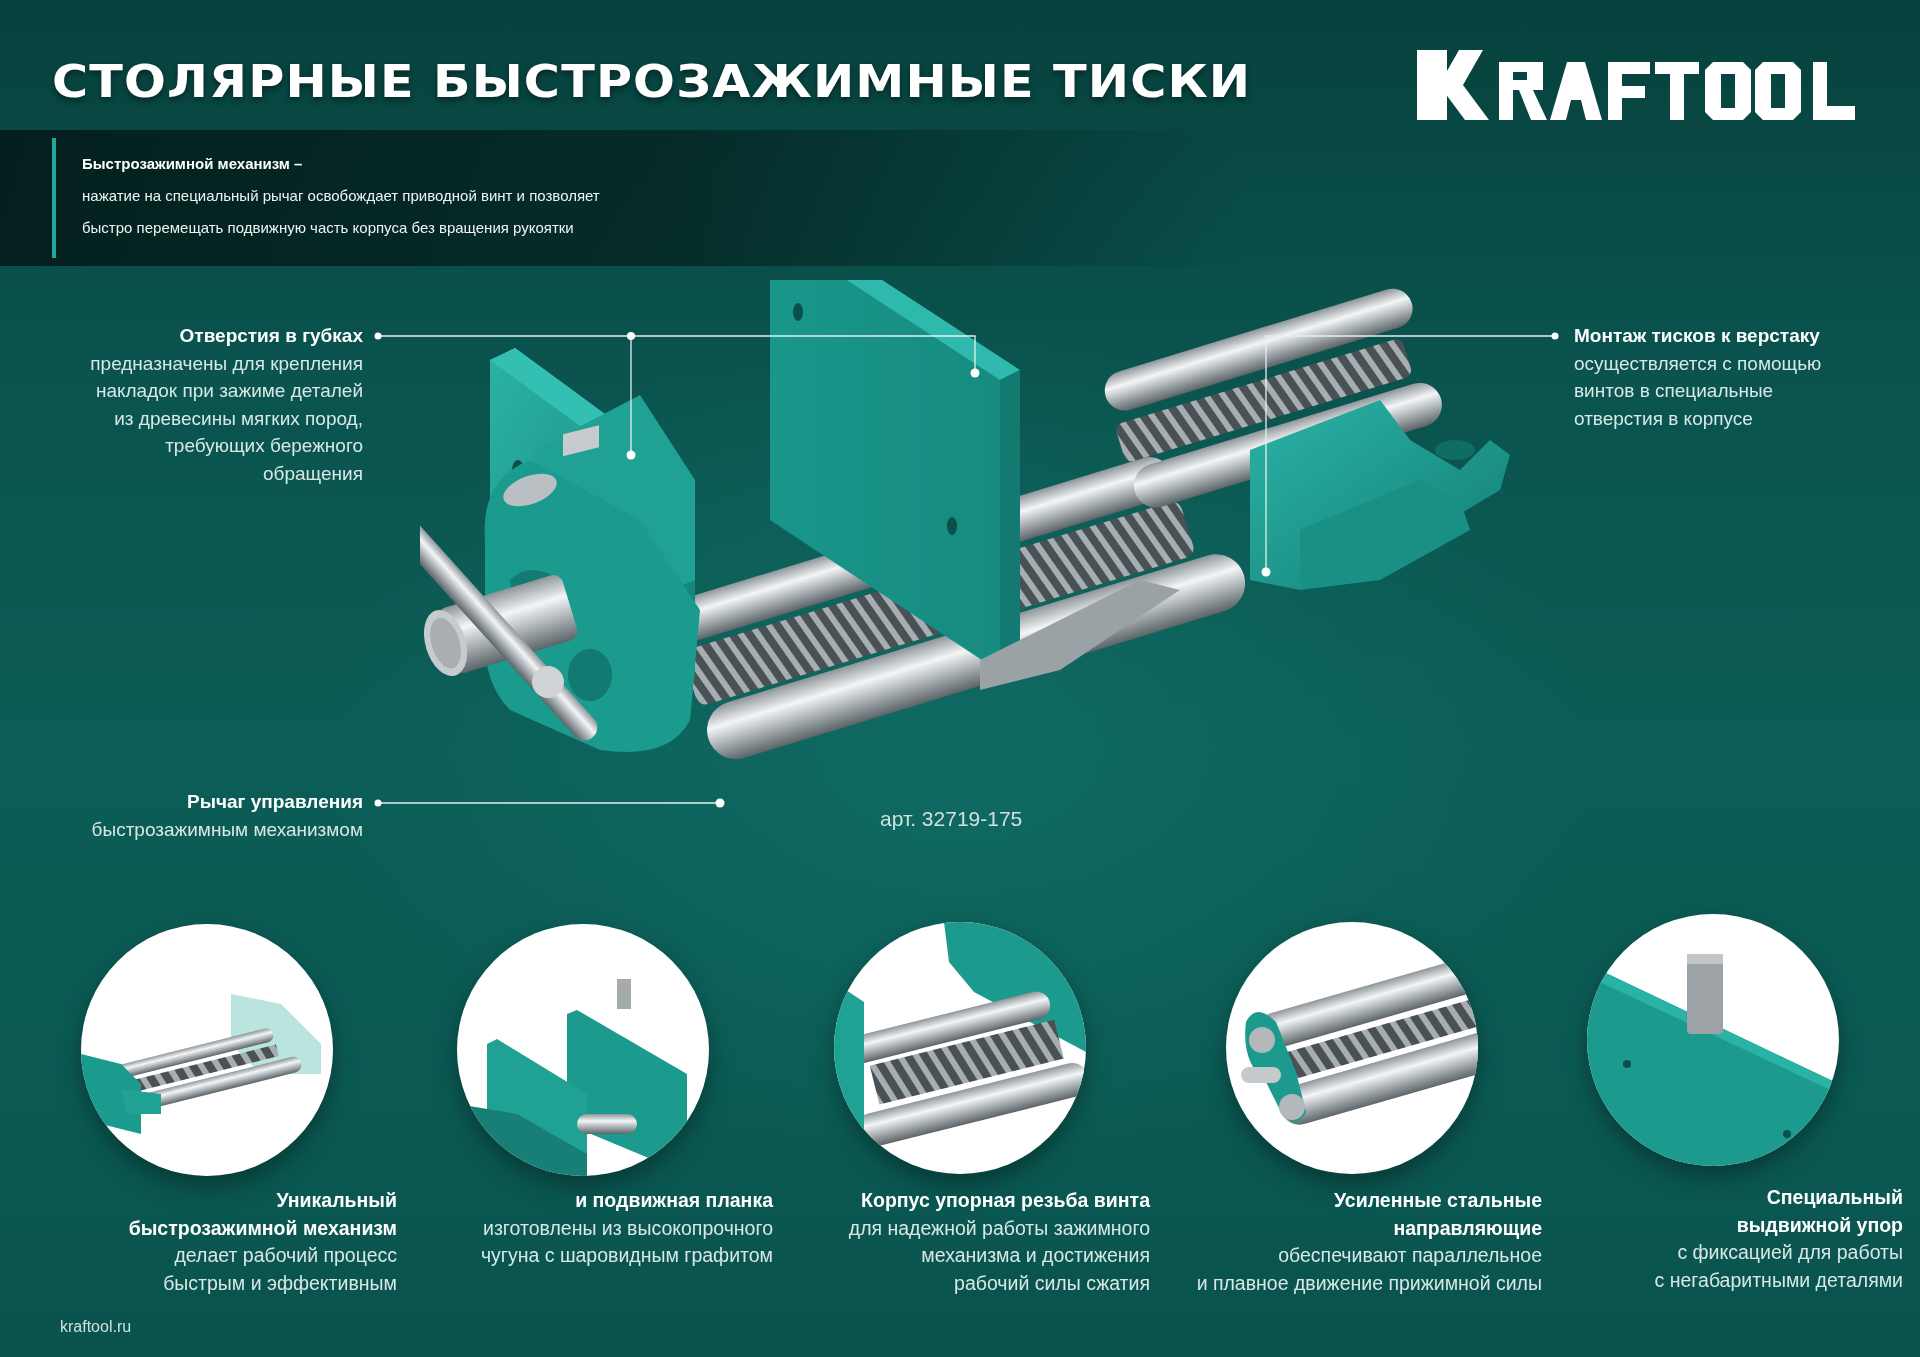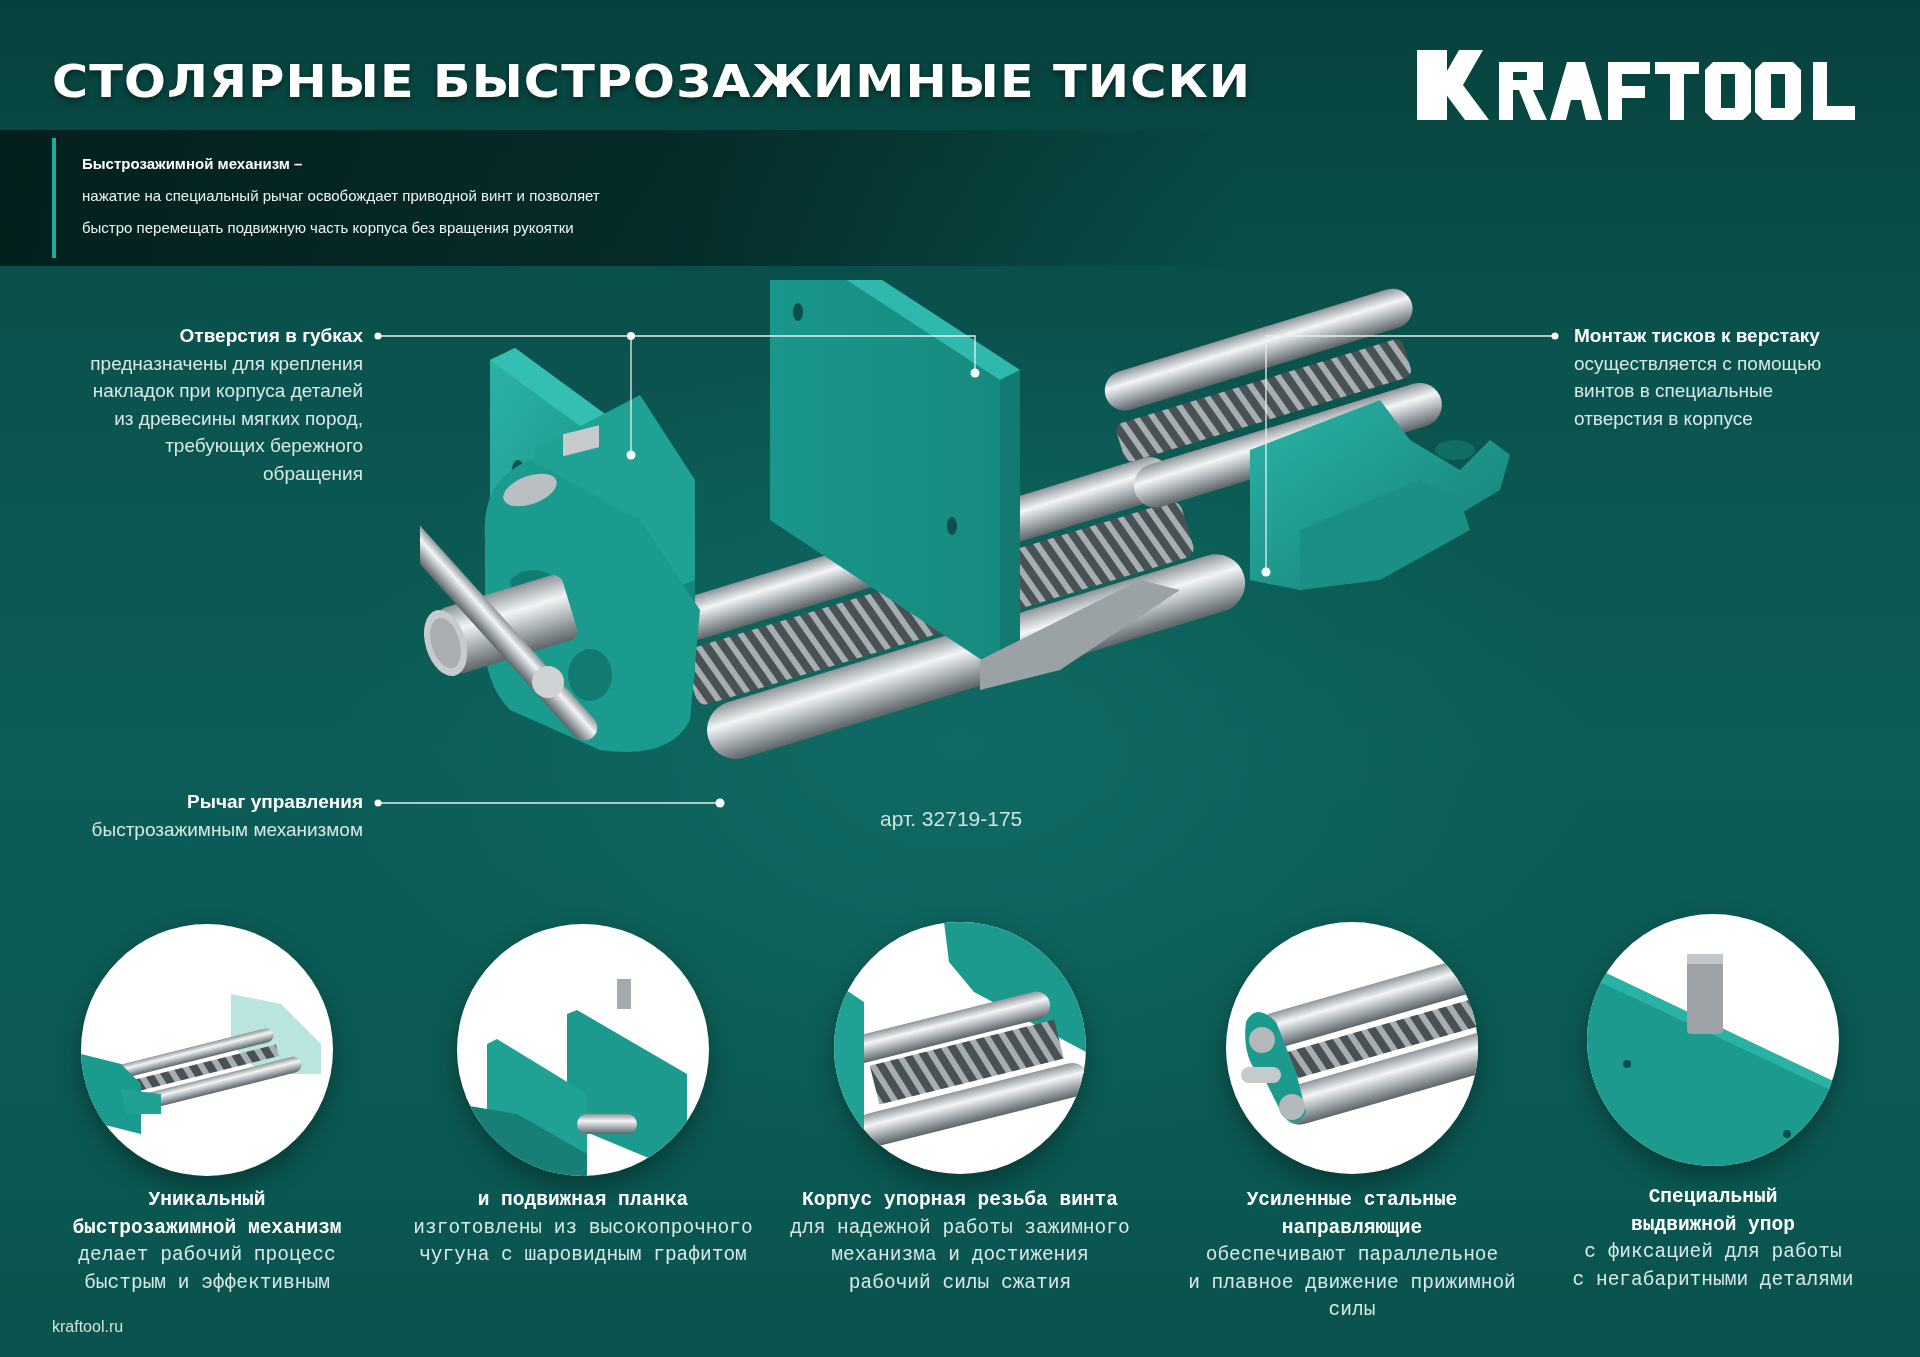--- a/index.html
+++ b/index.html
@@ -40,25 +40,25 @@
   .lines-svg { position: absolute; left: 0; top: 0; width: 1920px; height: 1357px; pointer-events: none; }
   .vise-svg { position: absolute; left: 420px; top: 280px; width: 1100px; height: 640px; }
 
   .feature-circle {
     position: absolute; width: 252px; height: 252px; border-radius: 50%;
     background: #ffffff; overflow: hidden;
     box-shadow: 0 10px 24px rgba(0,0,0,0.35);
   }
   .feature-circle svg { width: 100%; height: 100%; display: block; }
 
-  .feature-text { position: absolute; width: 380px; text-align: center; font-size: 19.5px; line-height: 27.5px; font-family: Liberation Mono, monospace; }
+  .feature-text { position: absolute; width: 380px; text-align: right; font-size: 19.5px; line-height: 27.5px; }
   .feature-text .f-title { display: block; font-weight: bold; color: #fff; }
   .feature-text .f-line { display: block; color: #d8e8e6; }
 
-  .site-url { position: absolute; left: 52px; top: 1318px; font-size: 16px; color: #cfe2df; }
+  .site-url { position: absolute; left: 60px; top: 1318px; font-size: 16px; color: #cfe2df; }
 </style>
 </head>
 <body>
 
 <div class="page-title">СТОЛЯРНЫЕ БЫСТРОЗАЖИМНЫЕ ТИСКИ</div>
 
 <svg class="logo" viewBox="0 0 455 70" aria-label="brand">
   <g fill="#ffffff">
 
     <polygon points="0,0 30,0 30,70 0,70"></polygon>
@@ -171,21 +171,21 @@
     <circle cx="1555" cy="336" r="3.5"></circle>
     <circle cx="1266" cy="572" r="4.5"></circle>
     <circle cx="378" cy="803" r="3.5"></circle>
     <circle cx="720" cy="803" r="4.5"></circle>
   </g>
 </svg>
 
 <div class="callout right-align" style="right:1557px; top:322px;">
   <span class="c-title">Отверстия в губках</span>
   <span class="c-line">предназначены для крепления</span>
-  <span class="c-line">накладок при корпуса деталей</span>
+  <span class="c-line">накладок при зажиме деталей</span>
   <span class="c-line">из древесины мягких пород,</span>
   <span class="c-line">требующих бережного</span>
   <span class="c-line">обращения</span>
 </div>
 
 <div class="callout" style="left:1574px; top:322px;">
   <span class="c-title">Монтаж тисков к верстаку</span>
   <span class="c-line">осуществляется с помощью</span>
   <span class="c-line">винтов в специальные</span>
   <span class="c-line">отверстия в корпусе</span>

